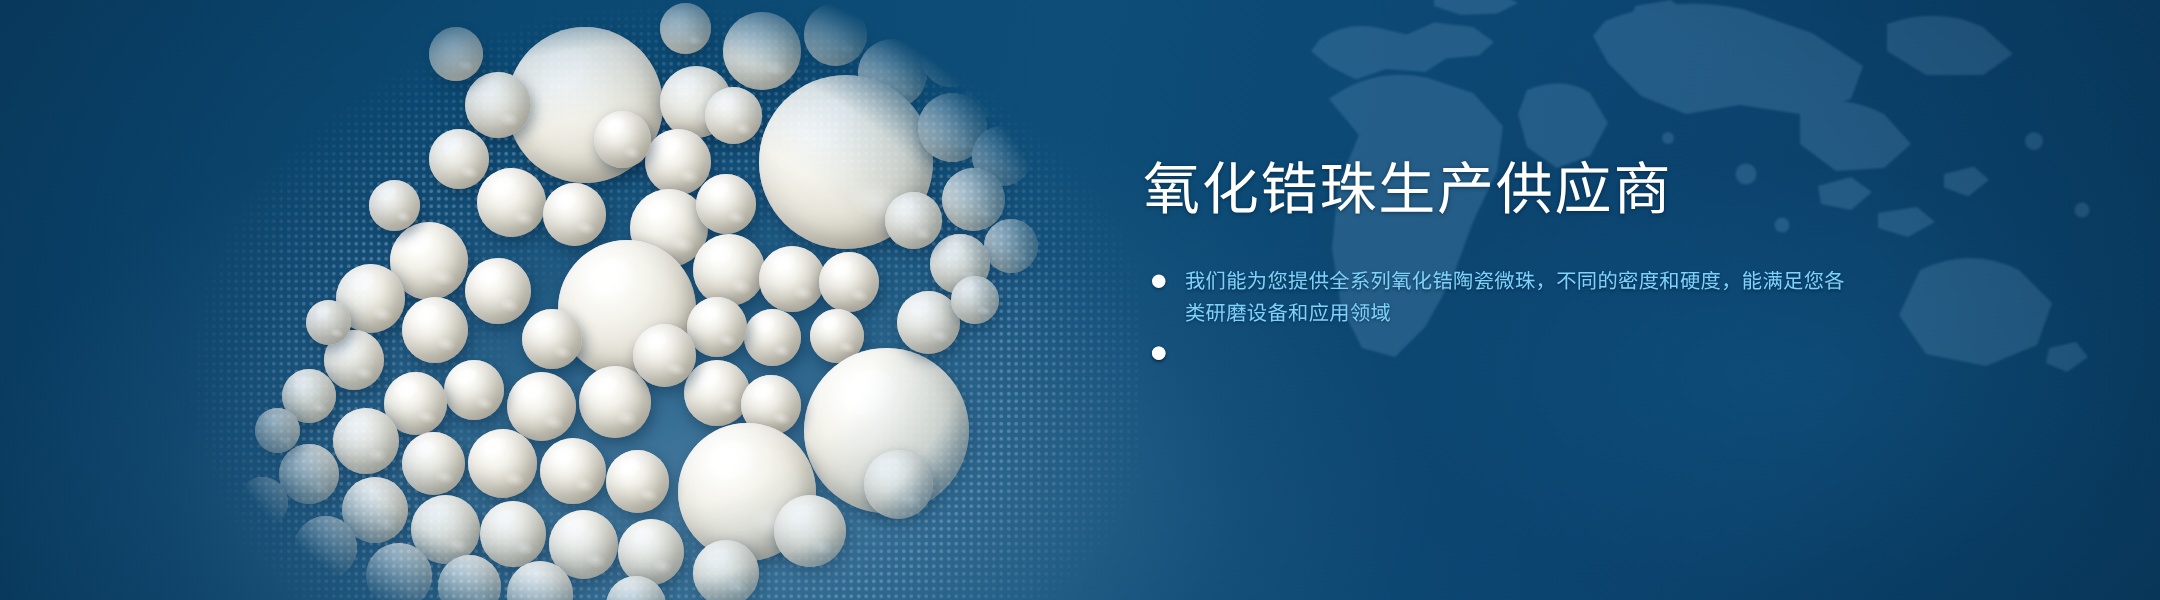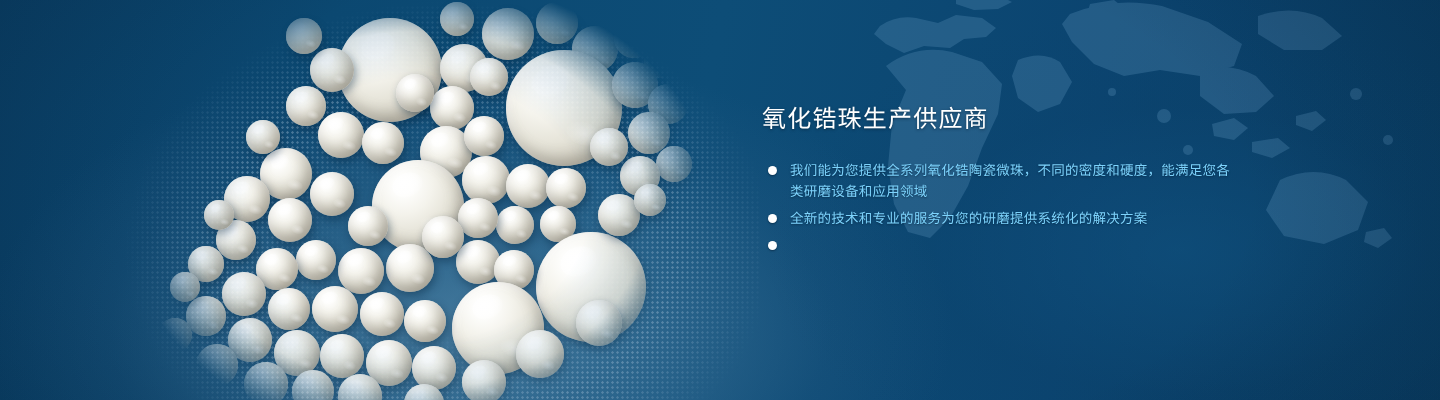--- a/index.html
+++ b/index.html
@@ -115,21 +115,21 @@
     transform: rotate(16deg);
   }
 
   
   .text-block {
     position: absolute;
     left: 762px; top: 104px;
     width: 470px;
   }
   .headline {
-    font-size: 24px;
+    font-size: 38px;
     line-height: 1.22;
     font-weight: 400;
     color: #ffffff;
     letter-spacing: 1.2px;
     margin: 0 0 27px 0;
     text-shadow: 0 1px 3px rgba(3,24,44,0.55);
     white-space: nowrap;
   }
   .bullet-list {
     list-style: none;
@@ -281,21 +281,20 @@
 
   <div class="text-block">
     <h1 class="headline">氧化锆珠生产供应商</h1>
     <ul class="bullet-list">
       <li class="bullet-item">
         <span class="bullet-dot"></span>
         <span>我们能为您提供全系列氧化锆陶瓷微珠，不同的密度和硬度，能满足您各类研磨设备和应用领域</span>
       </li>
       <li class="bullet-item">
         <span class="bullet-dot"></span>
-        <span>全新的技术和专业的服务为您的研磨提供系统化的解决方案</span>
       </li>
       <li class="bullet-item">
         <span class="bullet-dot"></span>
       </li>
     </ul>
   </div>
 
 </div>
 
 </body></html>

